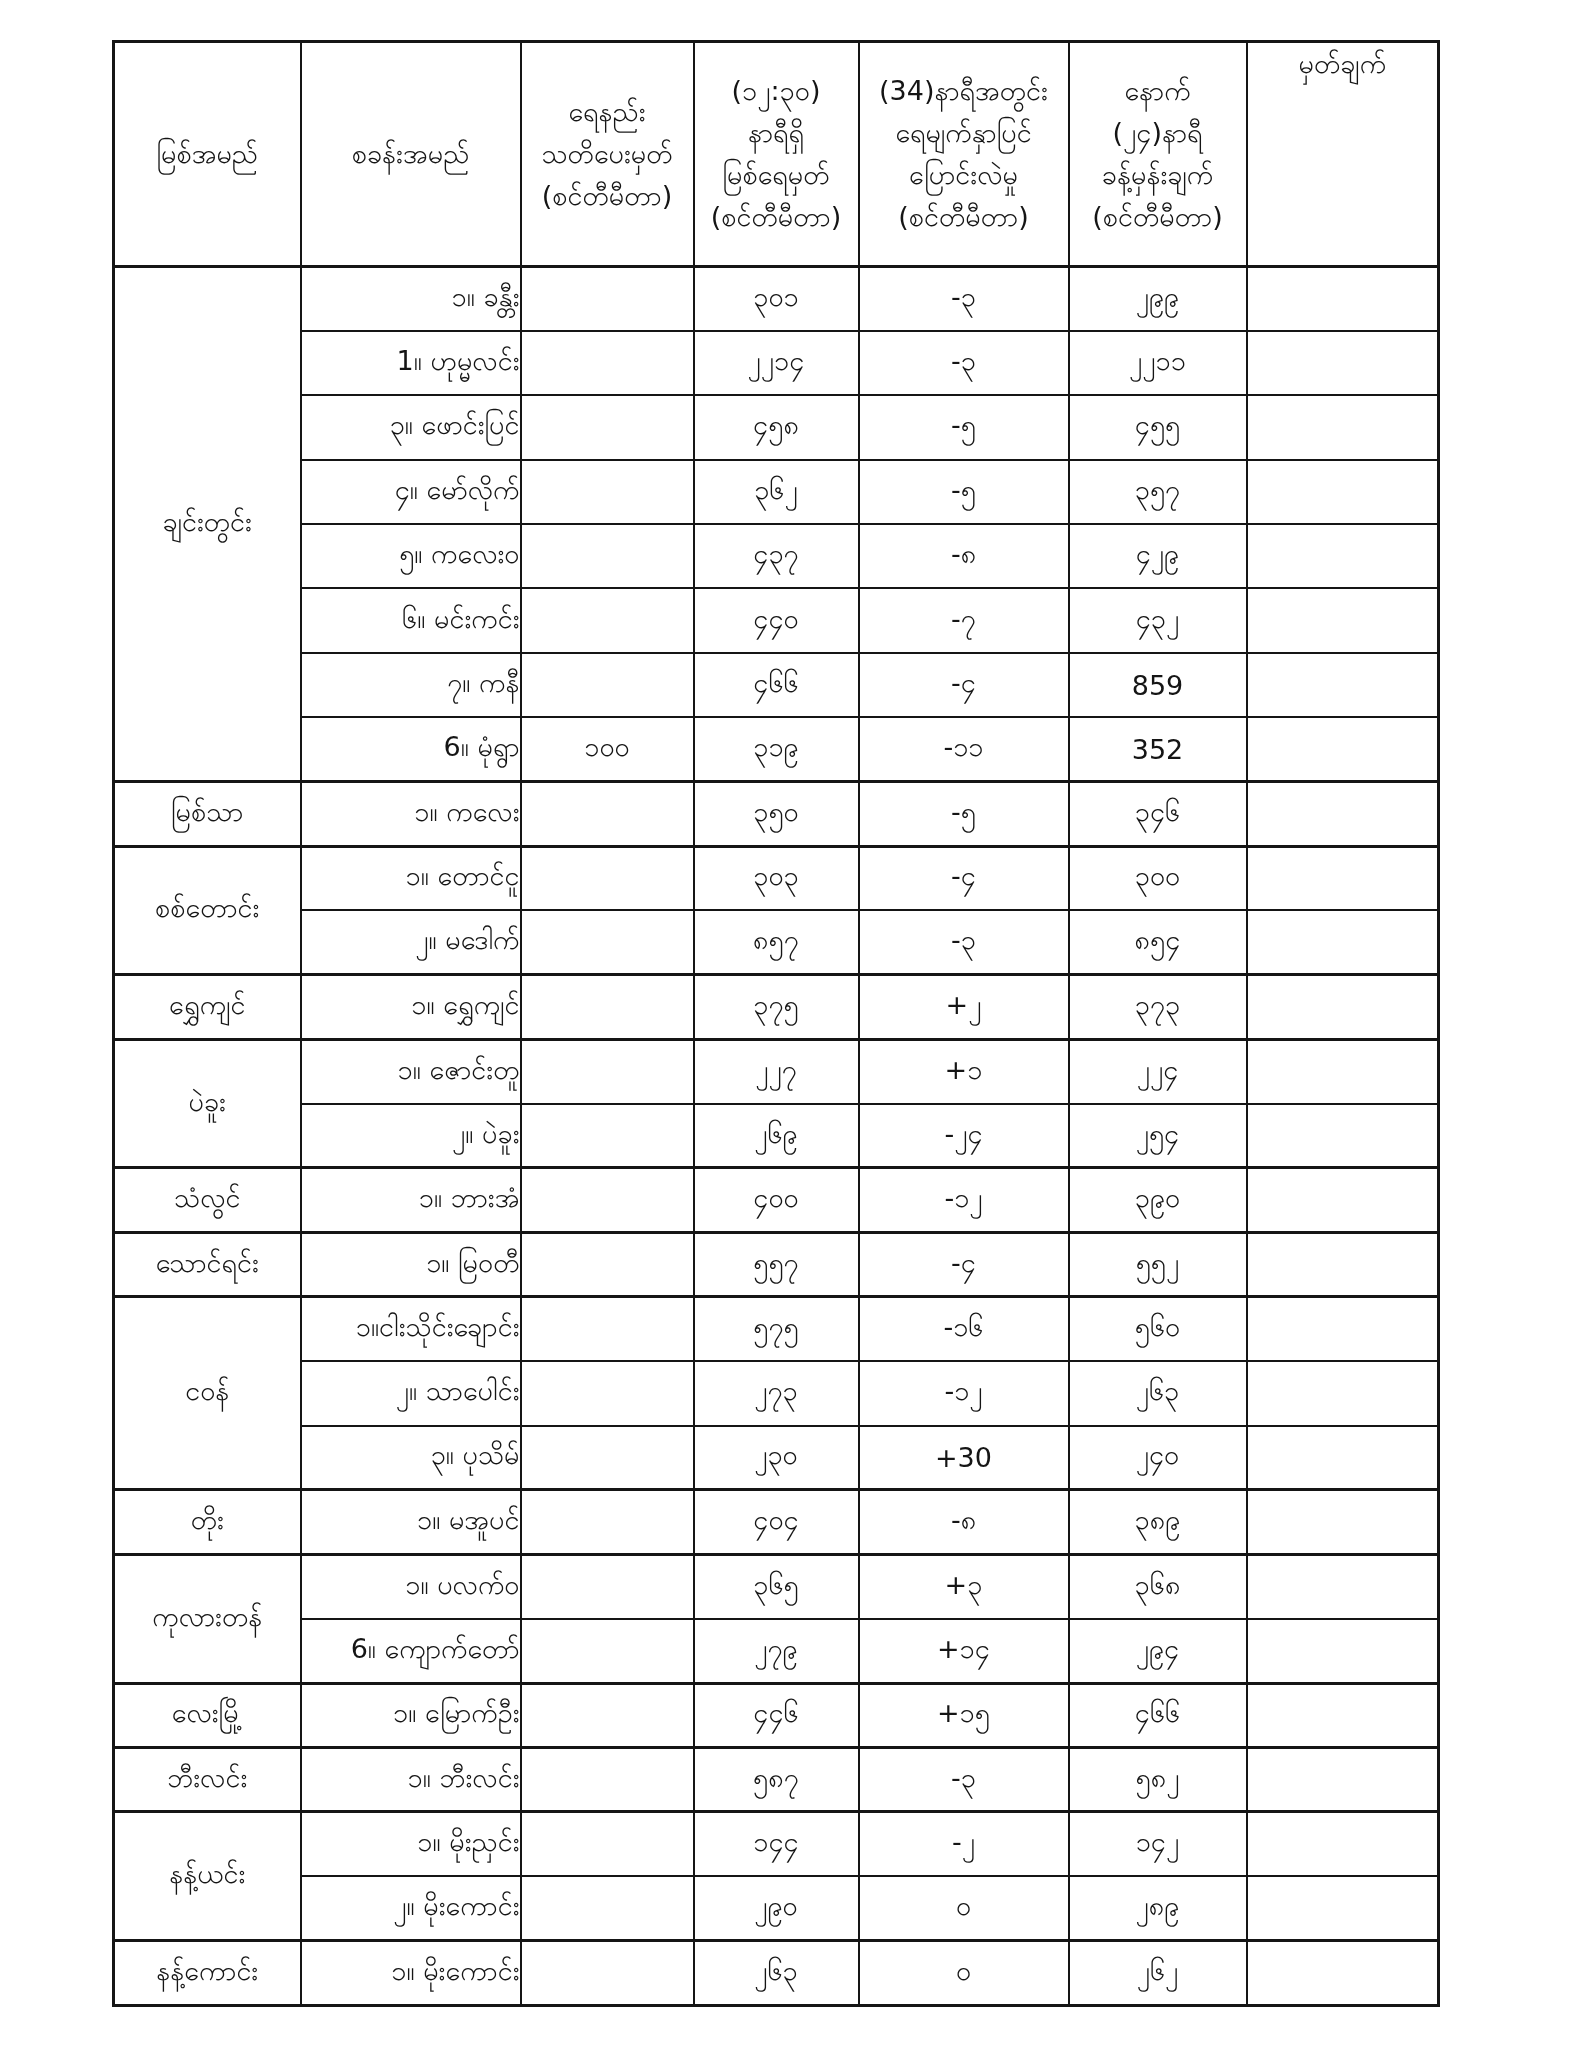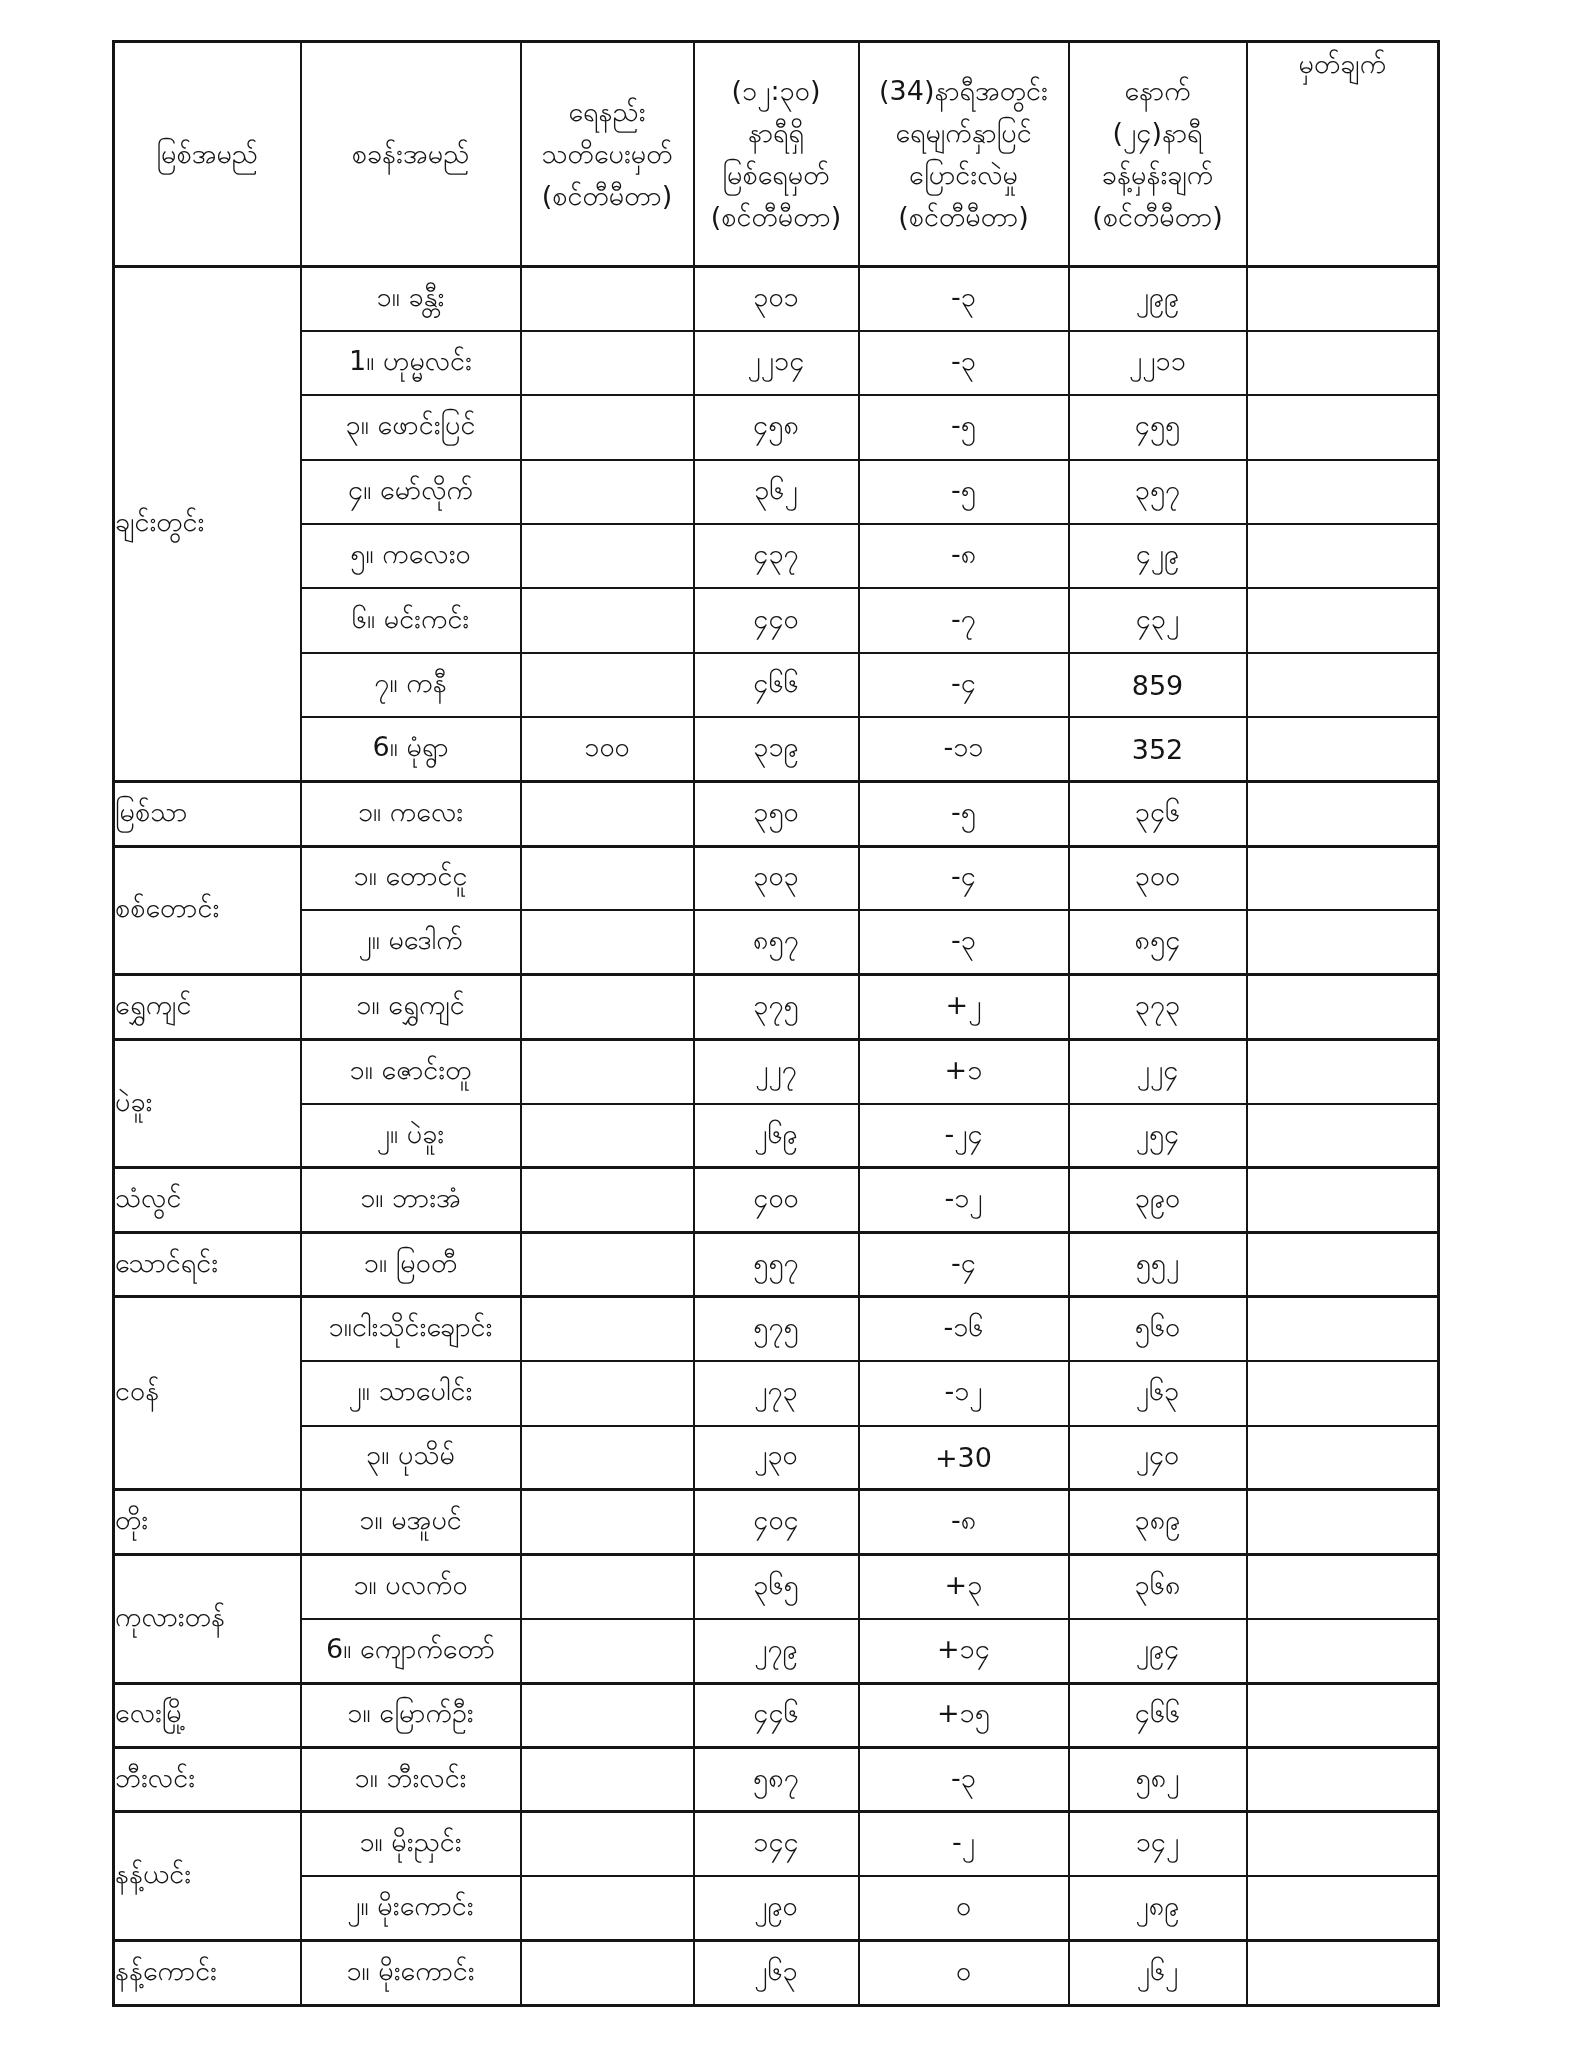--- a/index.html
+++ b/index.html
@@ -44,25 +44,25 @@
     text-align: center;
     vertical-align: middle;
     white-space: pre-line;
     line-height: 1.55;
   }
   th.h-remark {
     vertical-align: top;
     padding-top: 52px;
   }
   td.c-river {
-    text-align: left;
+    text-align: center;
     vertical-align: middle;
   }
   td.c-station {
-    text-align: center;
+    text-align: right;
     vertical-align: middle;
     padding-left: 13px;
   }
   td.c-warning, td.c-level, td.c-change, td.c-forecast {
     text-align: center;
     vertical-align: middle;
   }
 </style>
 </head>
 <body>

